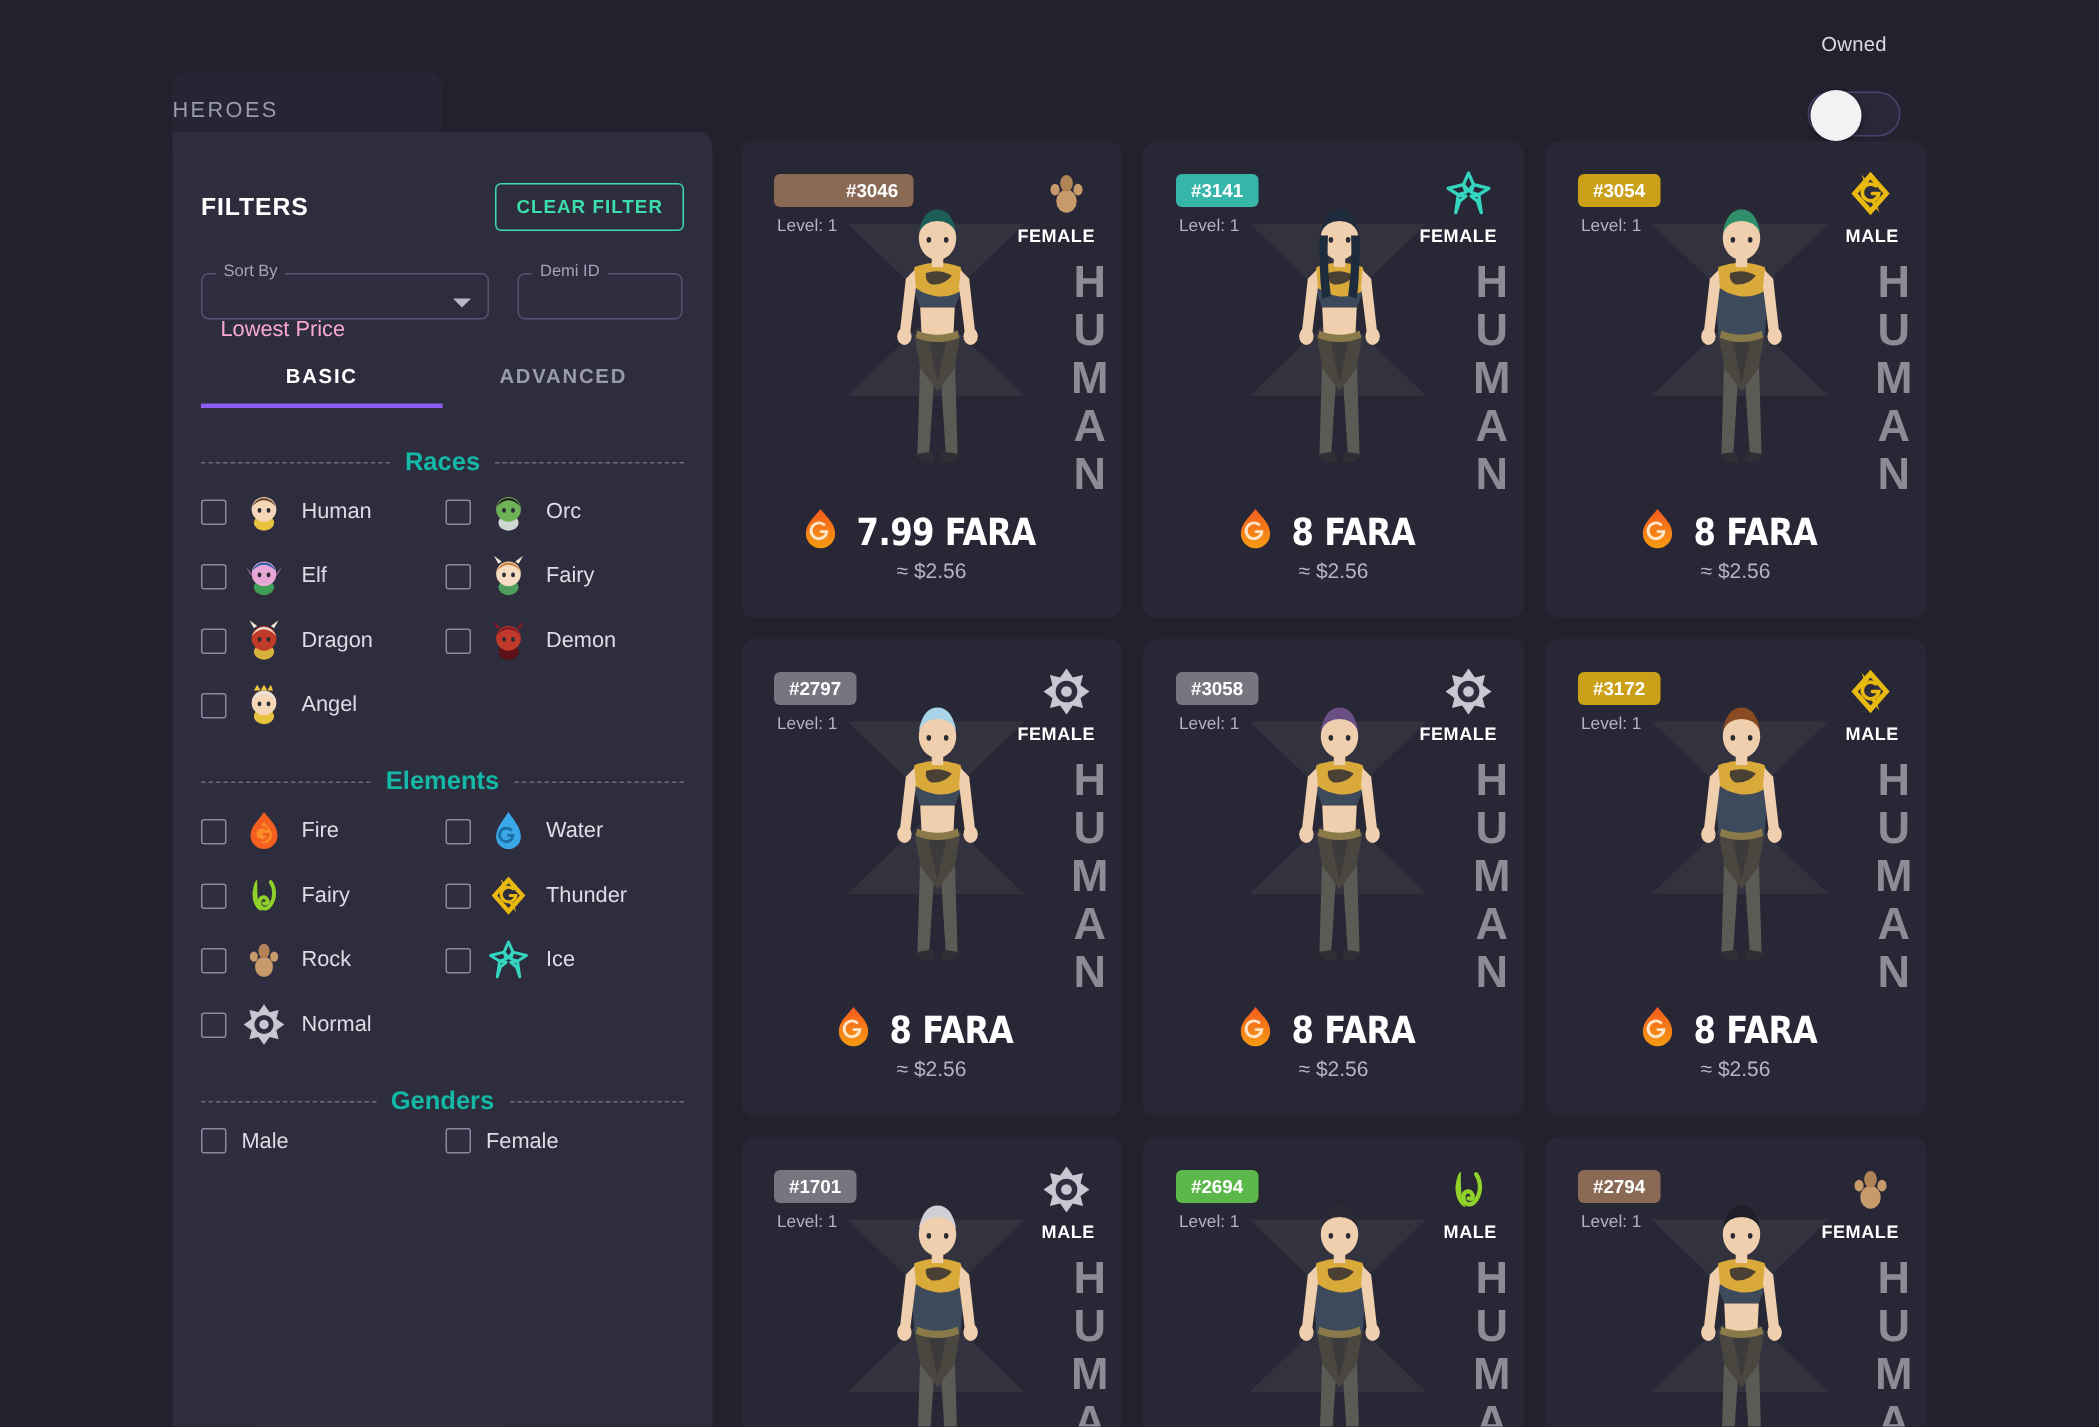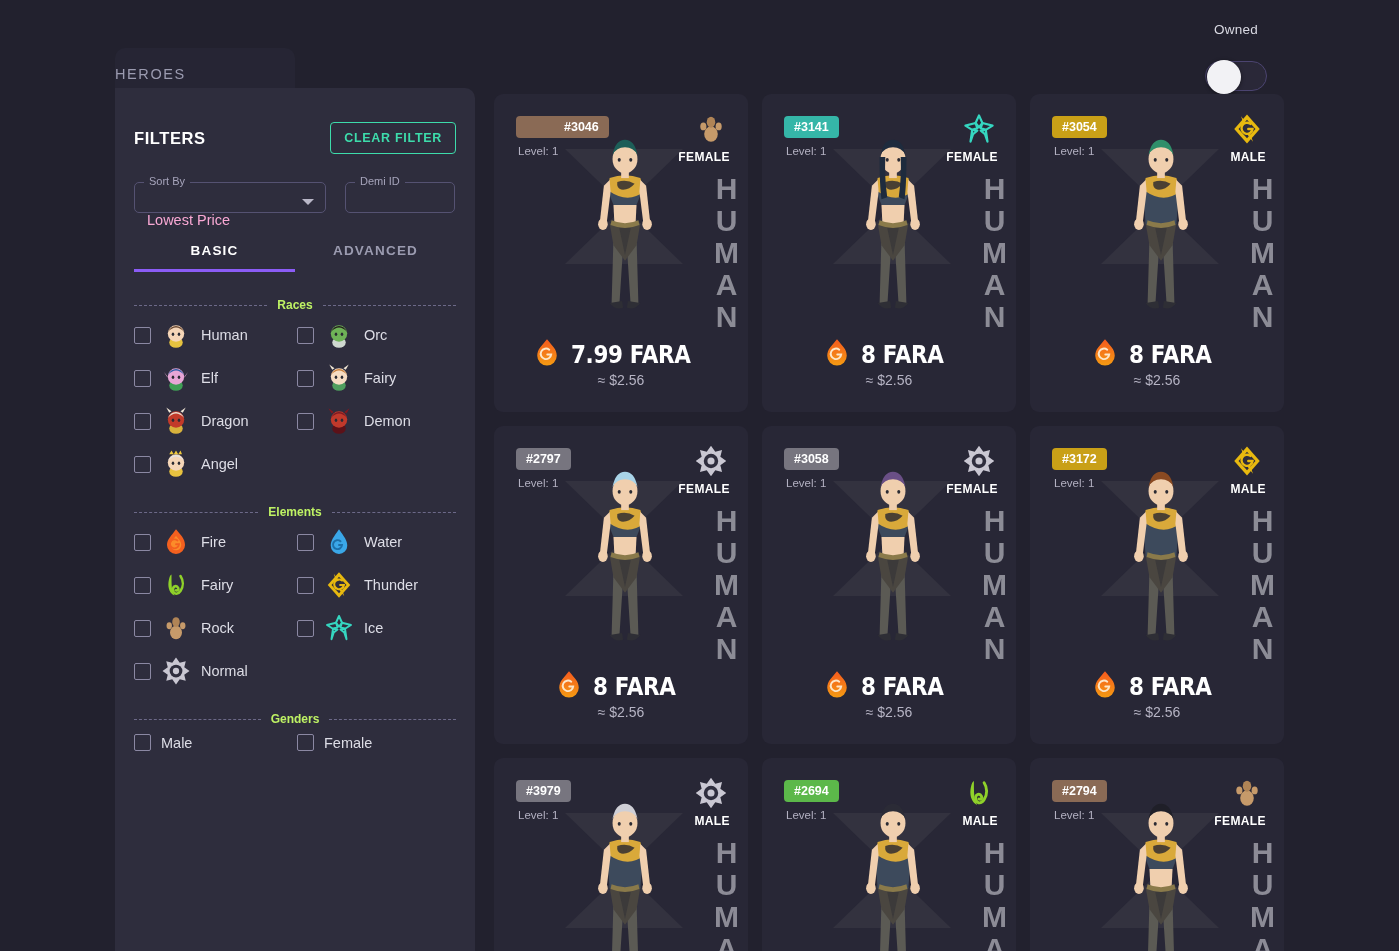--- a/index.html
+++ b/index.html
@@ -85,21 +85,21 @@
     font-size: 13.5px; font-weight: 700; letter-spacing: 1.2px;
     color: #9b9bb0; cursor: pointer;
   }
   .subtab.active { color: #fff; border-bottom: 3px solid #8b5cf6; }
 
   .section-head {
     display: flex; align-items: center; gap: 10px;
     margin: 26px 0 8px 0;
   }
   .section-head .rule { flex: 1; border-top: 1px dashed #6c6988; }
-  .section-head .txt { font-size: 12px; font-weight: 700; color: #bef264; }
+  .section-head .txt { font-size: 17px; font-weight: 700; color: #14b8a6; }
 
   .grid2 { display: grid; grid-template-columns: 163px 163px; row-gap: 13px; }
   .opt { display: flex; align-items: center; gap: 10px; cursor: pointer; }
   .cb {
     width: 17px; height: 17px; border: 1.6px solid #8b88a3;
     border-radius: 2px; flex: none;
   }
   .opt .ico { width: 30px; height: 30px; flex: none; }
   .opt .lbl { font-size: 14.5px; color: #ddddE6; }
   .opt.noicon .lbl { margin-left: 0; }
@@ -678,21 +678,21 @@
                 </linearGradient>
               </defs>
               <path d="M20 3 C27 12 33 16 33 25 a13 13 0 0 1 -26 0 C7 16 13 12 20 3z" fill="url(#fg)"></path>
               <path d="M23 17 a7 7 0 1 0 2.6 6.2 h-5.2" fill="none" stroke="#fde6c8" stroke-width="2.6" stroke-linecap="round"></path>
             </svg></span>
           <span class="amount">8 FARA</span>
         </div>
         <div class="usd">≈ $2.56</div>
       </div>
       <div class="card">
-        <div class="badge" style="background: rgb(119, 117, 127);">#3979</div>
+        <div class="badge" style="background: rgb(119, 117, 127);">#1701</div>
         <div class="level">Level: 1</div>
         <div class="elem-ico"><svg viewBox="0 0 40 40" width="34" height="34">
             <path d="M20 2 L25 9 L33 7 L31 15 L38 20 L31 25 L33 33 L25 31 L20 38 L15 31 L7 33 L9 25 L2 20 L9 15 L7 7 L15 9z" fill="#c9c7d2"></path>
             <circle cx="20" cy="20" r="8.5" fill="#2e2d3d"></circle>
             <circle cx="20" cy="20" r="4.2" fill="#c9c7d2"></circle>
           </svg></div>
         <div class="gender">MALE</div>
         <div class="race">HUMAN</div>
         <div class="hourglass">
           <div class="tri up"></div>

